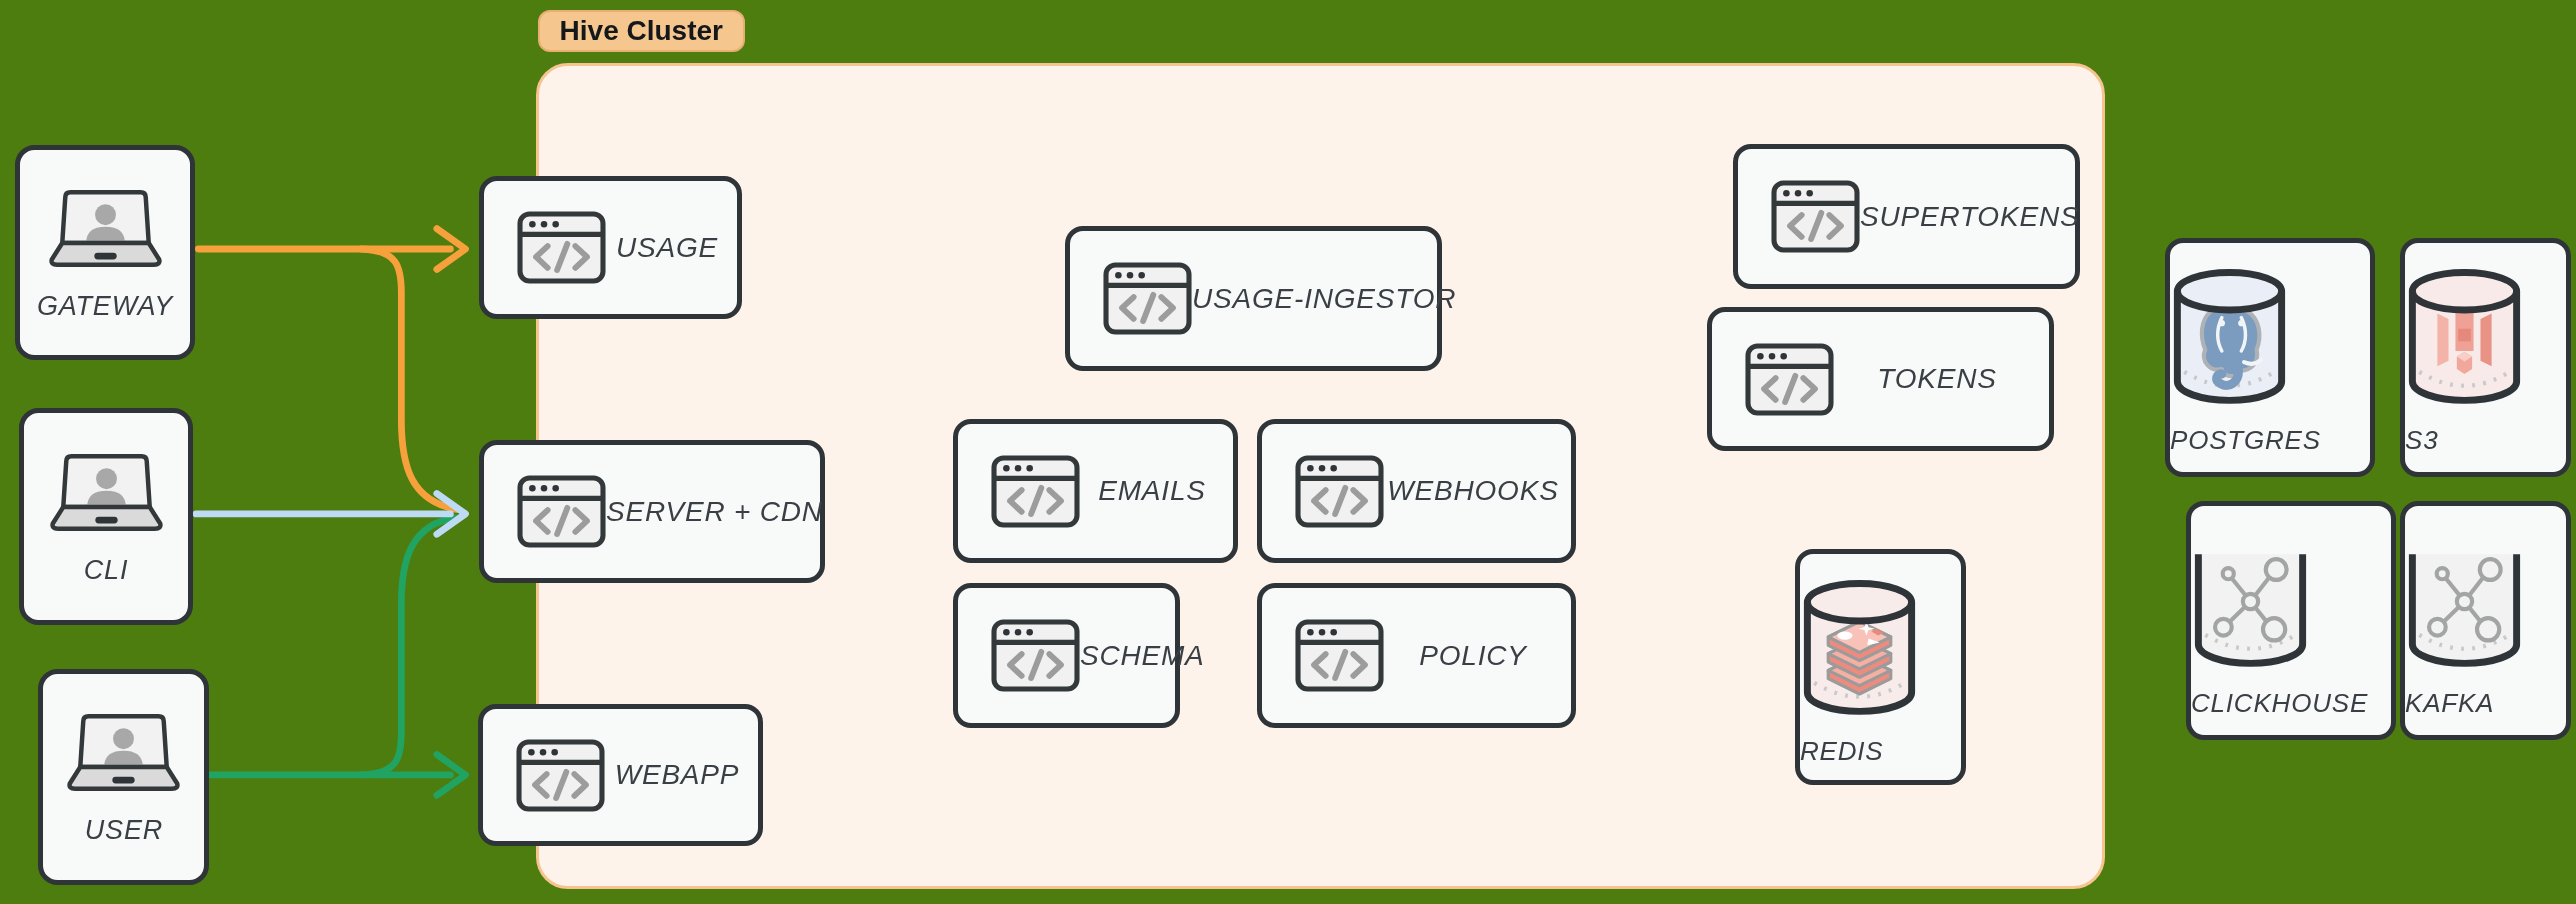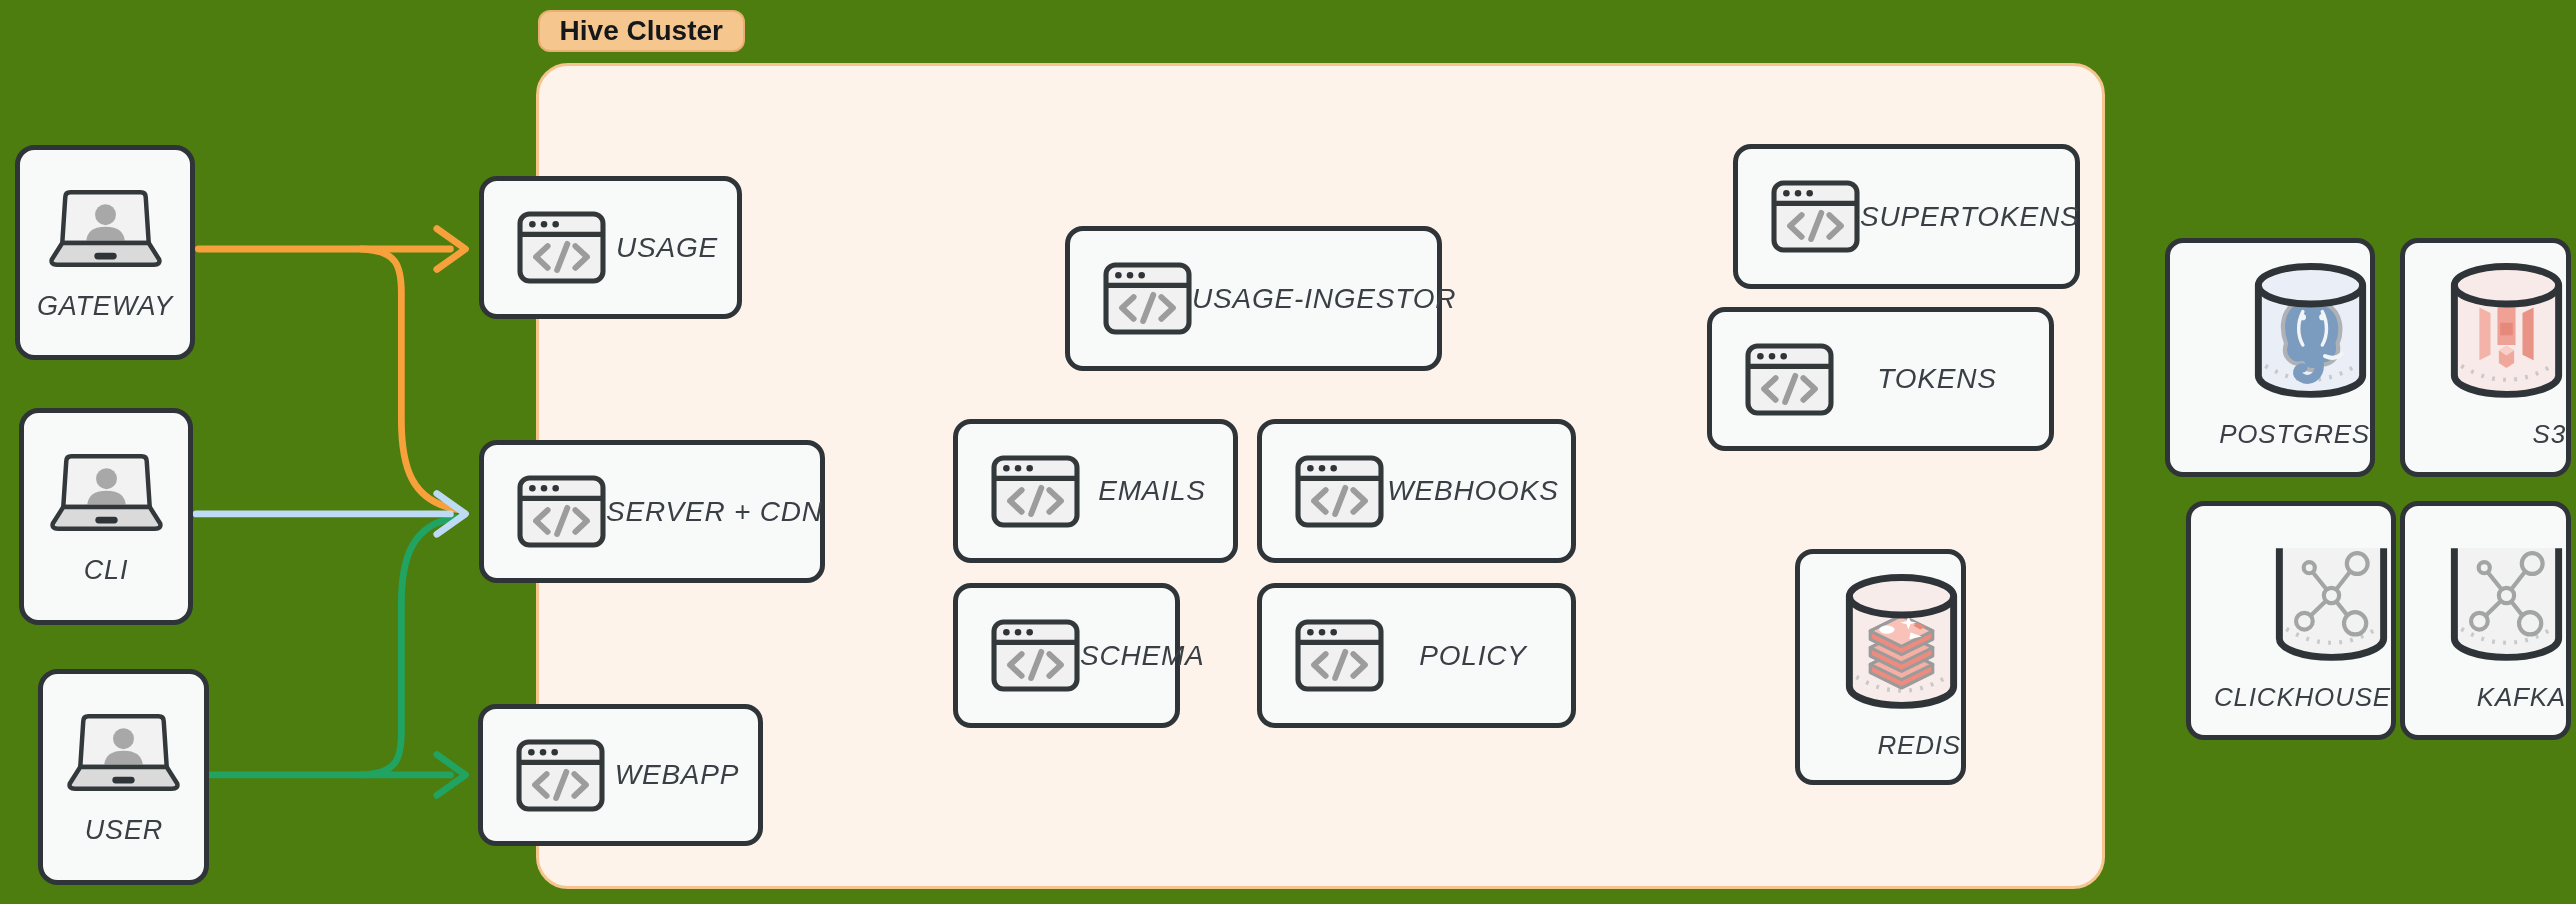--- a/index.html
+++ b/index.html
@@ -18,21 +18,21 @@
         box-sizing:border-box;z-index:2;}
   .label{font-style:italic;color:#3A3F45;letter-spacing:0.8px;white-space:nowrap;}
   
   .client{display:flex;flex-direction:column;align-items:center;justify-content:center;gap:18px;padding-top:3px;}
   .client .label{font-size:27px;}
   
   .svc{display:flex;align-items:center;padding-left:33px;border-radius:18px;}
   .svc .label{flex:1;text-align:center;font-size:28px;padding-right:9px;}
   .svc .icon{flex:0 0 auto;display:block;}
   
-  .db{display:flex;flex-direction:column;align-items:flex-end;padding-top:20px;border-radius:18px;}
+  .db{display:flex;flex-direction:column;align-items:flex-start;padding-top:26px;border-radius:18px;}
   .db .label{font-size:26px;margin-top:16.6px;}
 </style>
 </head>
 <body>
 
 <div class="stage">
 
   <svg width="0" height="0" style="position:absolute" aria-hidden="true">
     <defs>
 

